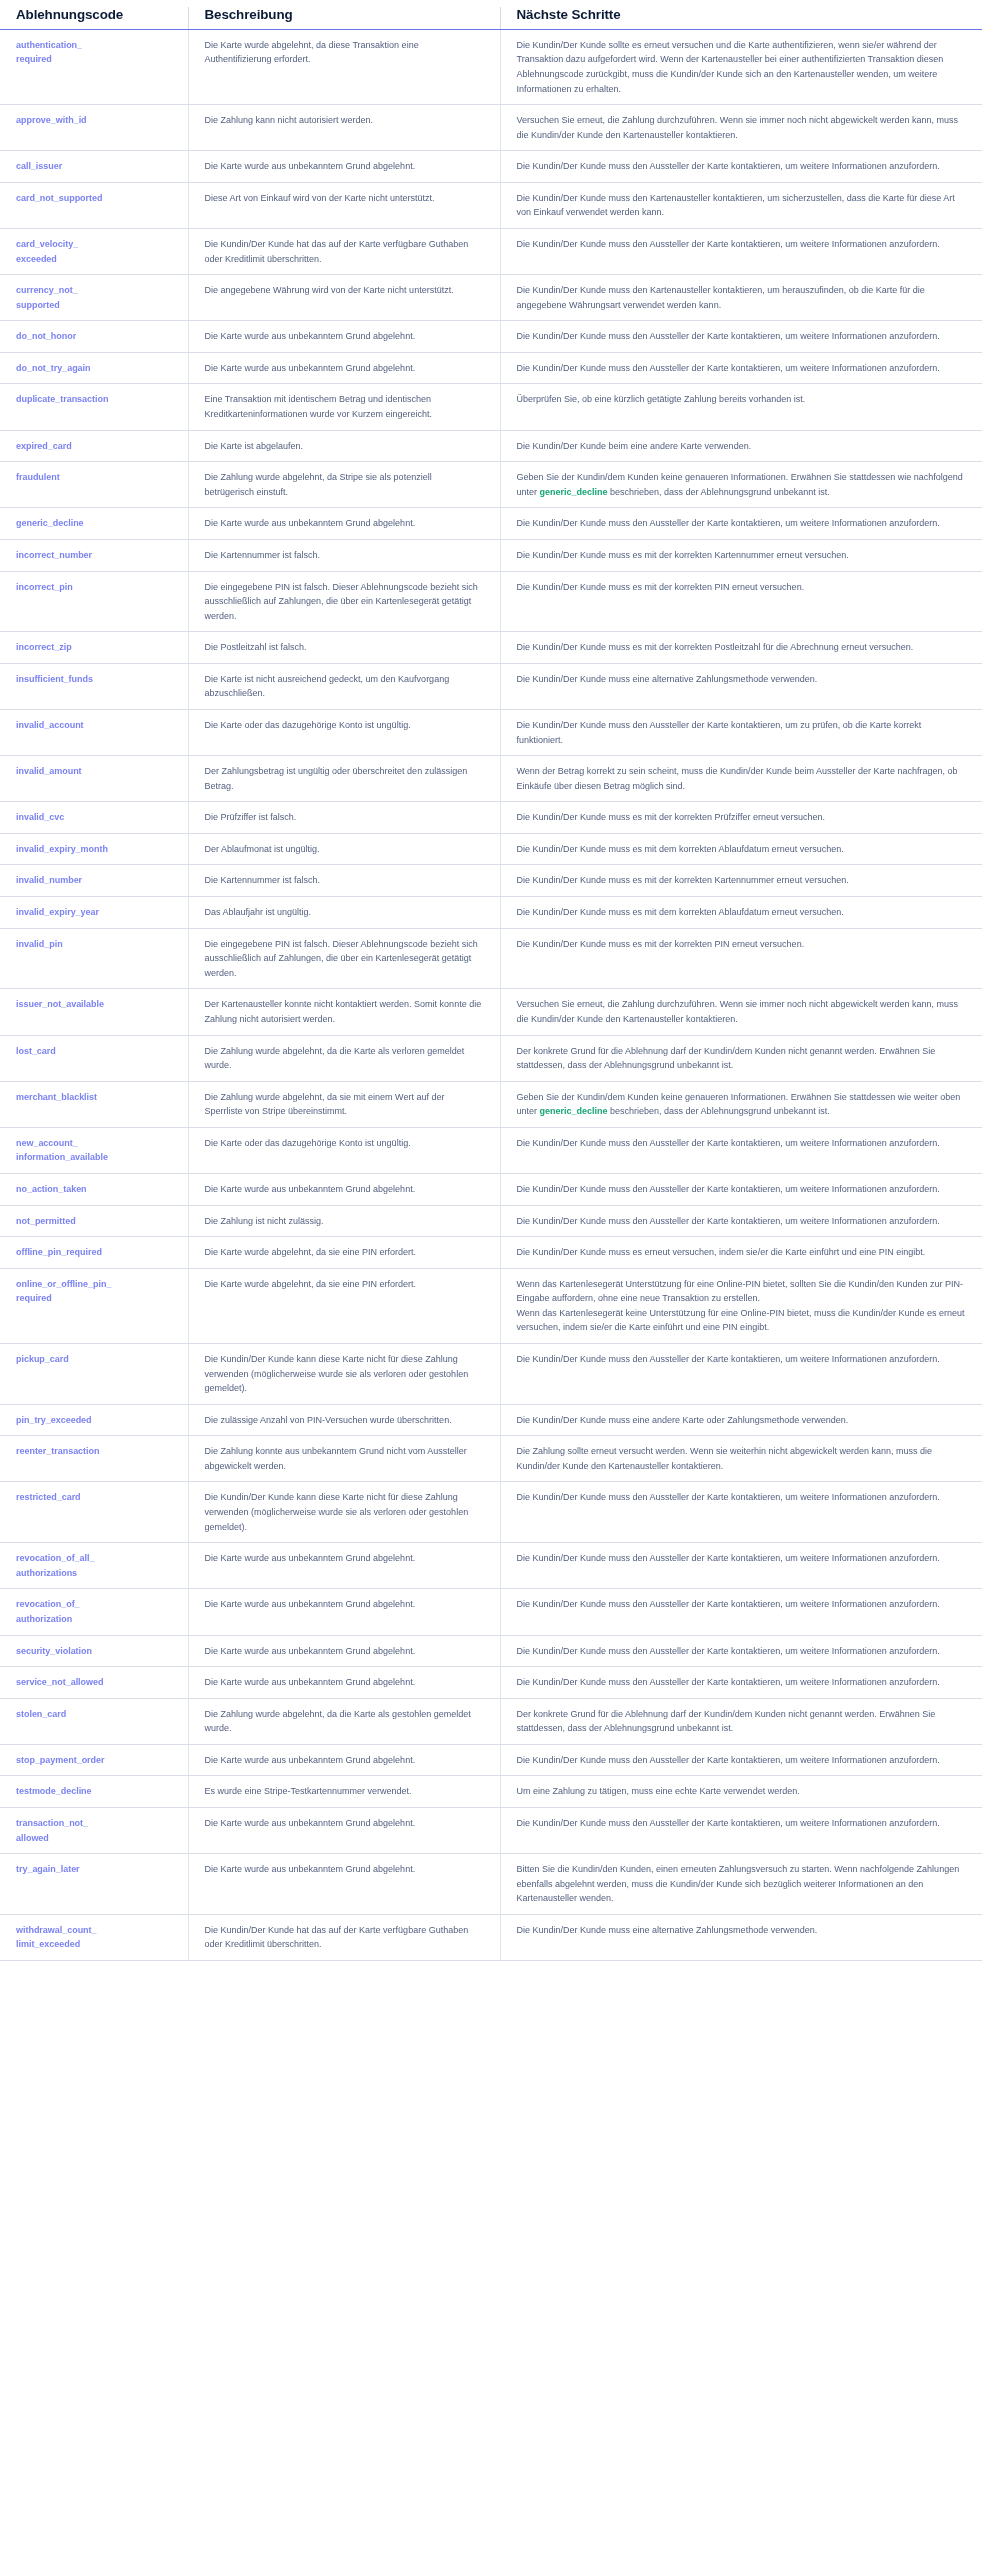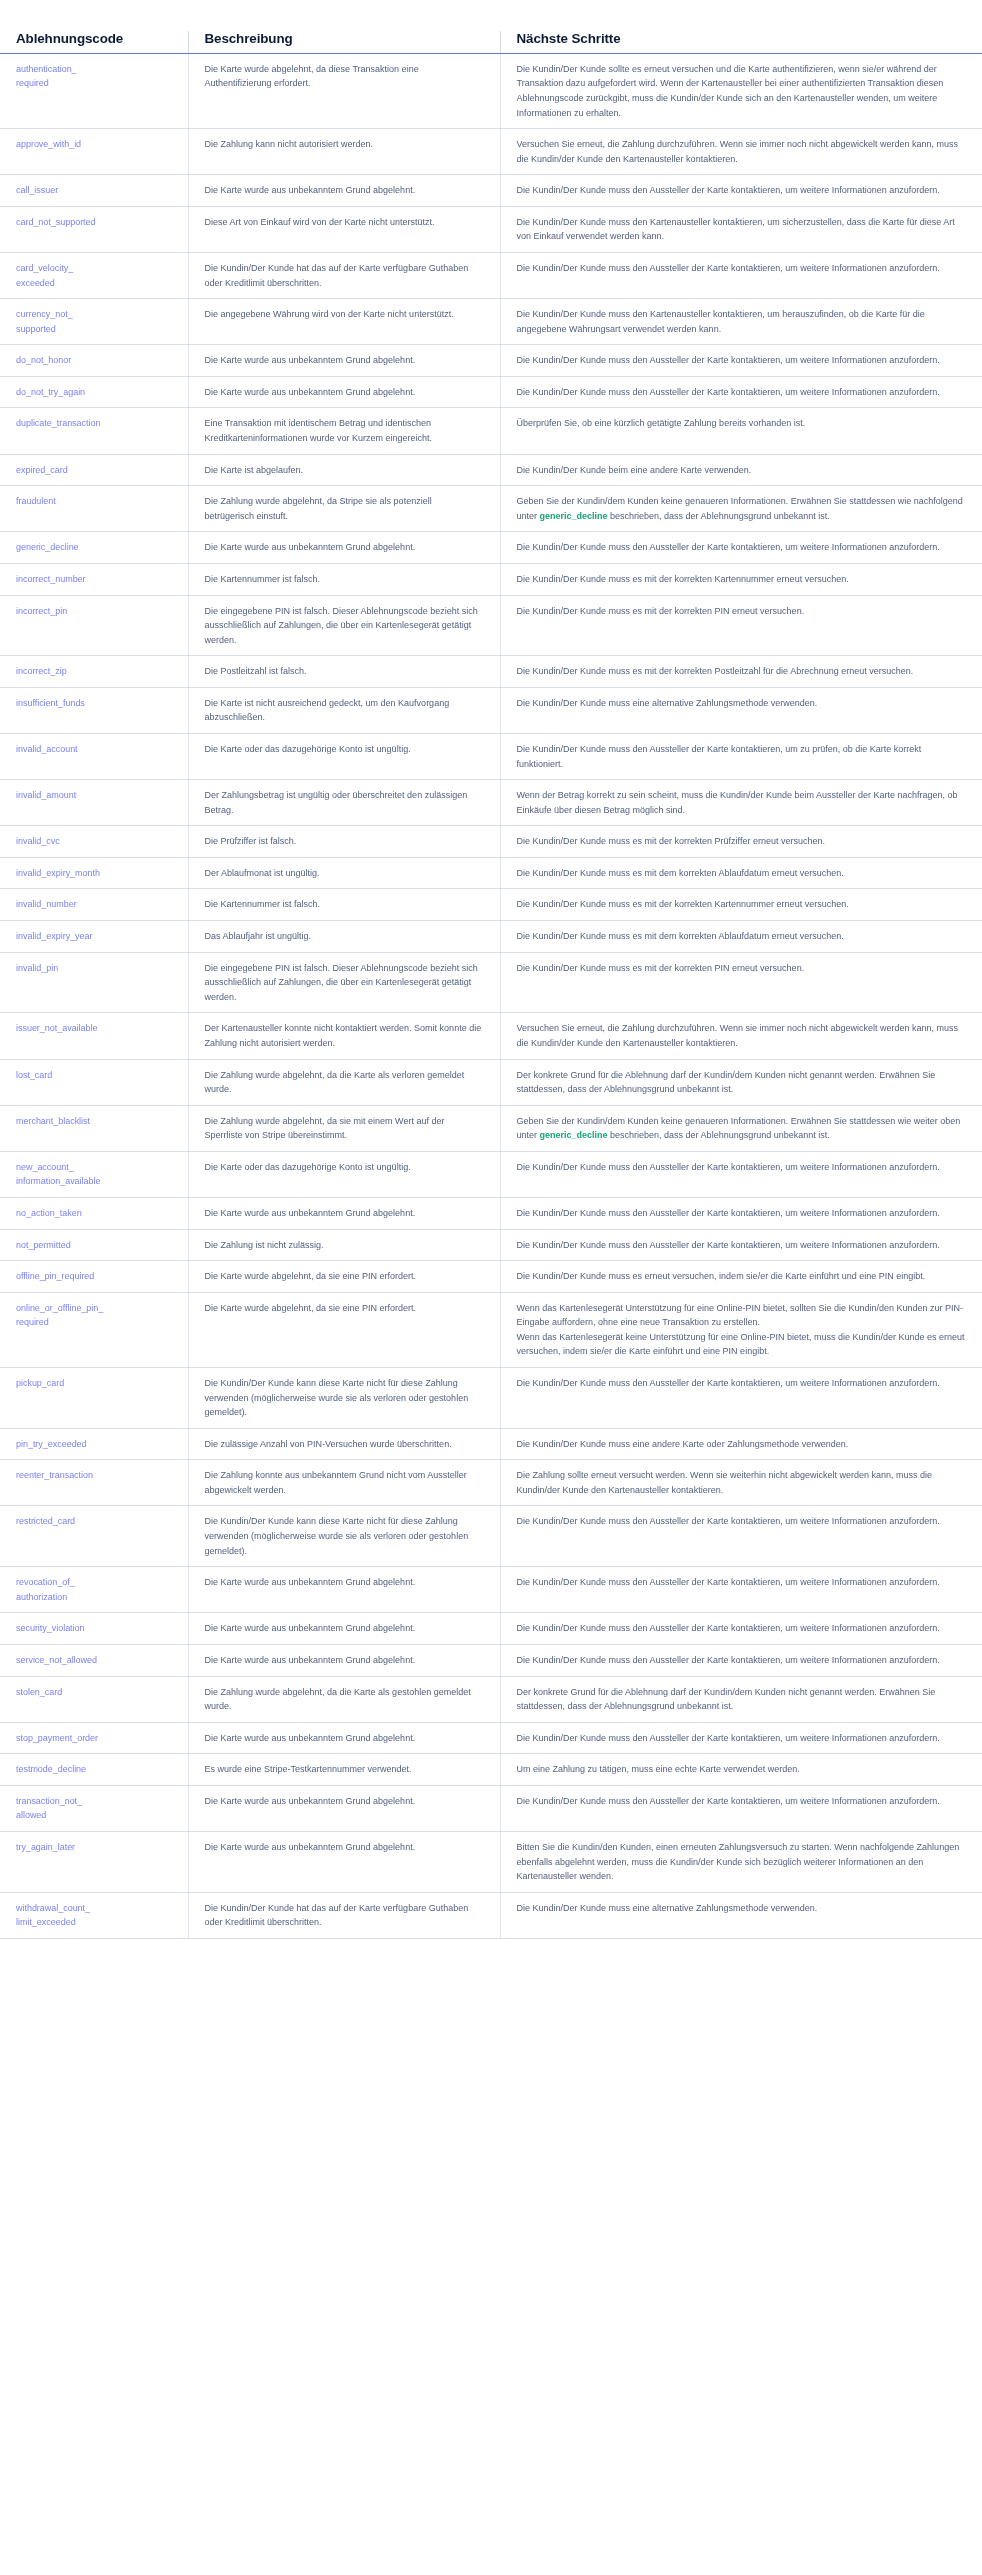--- a/index.html
+++ b/index.html
@@ -8,21 +8,21 @@
     background: #ffffff;
   }
   body {
     width: 982px;
     font-family: "Liberation Sans", sans-serif;
     color: #4f566b;
   }
   .page {
     width: 833px;
     min-height: 2576px;
-    padding: 31px 0 81px 0;
+    padding: 7px 0 81px 0;
     background: #ffffff;
   }
   table.decline-table {
     border-collapse: collapse;
     table-layout: fixed;
     width: 982px;
   }
   table.decline-table col.c1 { width: 188px; }
   table.decline-table col.c2 { width: 312px; }
   table.decline-table col.c3 { width: 482px; }
@@ -53,21 +53,21 @@
     padding: 8px 16px 8px 16px;
     border-bottom: 1.1px solid #d9dee7;
     border-left: 0.9px solid #dfe3ea;
     background: #fff;
     overflow-wrap: break-word;
   }
   tbody td.code-cell {
     border-left: none;
     padding-left: 16px;
     color: #7a82f0;
-    font-weight: normal;
+    font-weight: bold;
     font-size: 9px;
     letter-spacing: -0.03px;
   }
   tbody td.code-cell .code-text {
     display: block;
     color: #7b83f1;
   }
   tbody tr:last-child td {
     border-bottom: 1.1px solid #d9dee7;
   }
@@ -339,20 +339,28 @@
         </tr>
         <tr>
           <td class="code-cell">
             <span class="code-text">restricted_card</span>
           </td>
           <td>Die Kundin/Der Kunde kann diese Karte nicht für diese Zahlung verwenden (möglicherweise wurde sie als verloren oder gestohlen gemeldet).</td>
           <td>Die Kundin/Der Kunde muss den Aussteller der Karte kontaktieren, um weitere Informationen anzufordern.</td>
         </tr>
         <tr>
           <td class="code-cell">
+            <span class="code-text">revocation_of_all_</span>
+            <span class="code-text">authorizations</span>
+          </td>
+          <td>Die Karte wurde aus unbekanntem Grund abgelehnt.</td>
+          <td>Die Kundin/Der Kunde muss den Aussteller der Karte kontaktieren, um weitere Informationen anzufordern.</td>
+        </tr>
+        <tr>
+          <td class="code-cell">
             <span class="code-text">revocation_of_</span>
             <span class="code-text">authorization</span>
           </td>
           <td>Die Karte wurde aus unbekanntem Grund abgelehnt.</td>
           <td>Die Kundin/Der Kunde muss den Aussteller der Karte kontaktieren, um weitere Informationen anzufordern.</td>
         </tr>
         <tr>
           <td class="code-cell">
             <span class="code-text">security_violation</span>
           </td>

